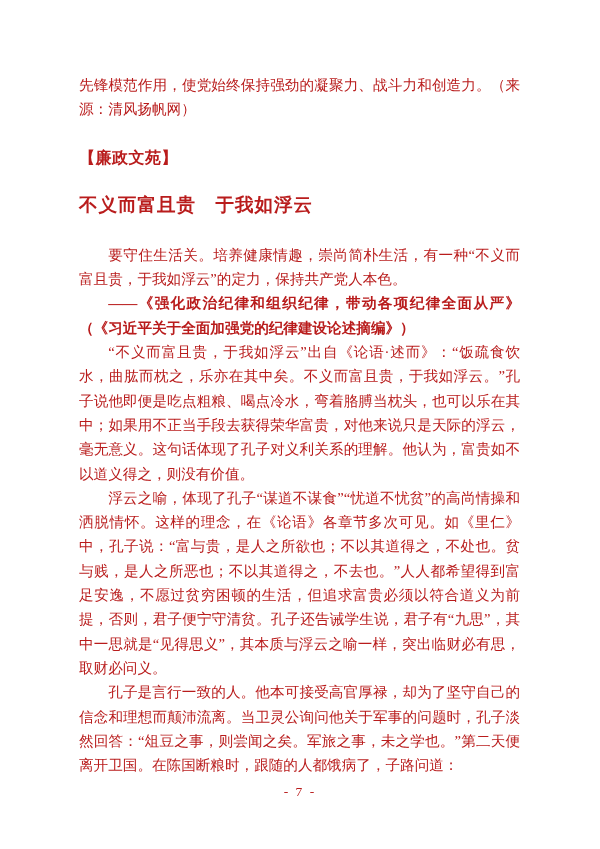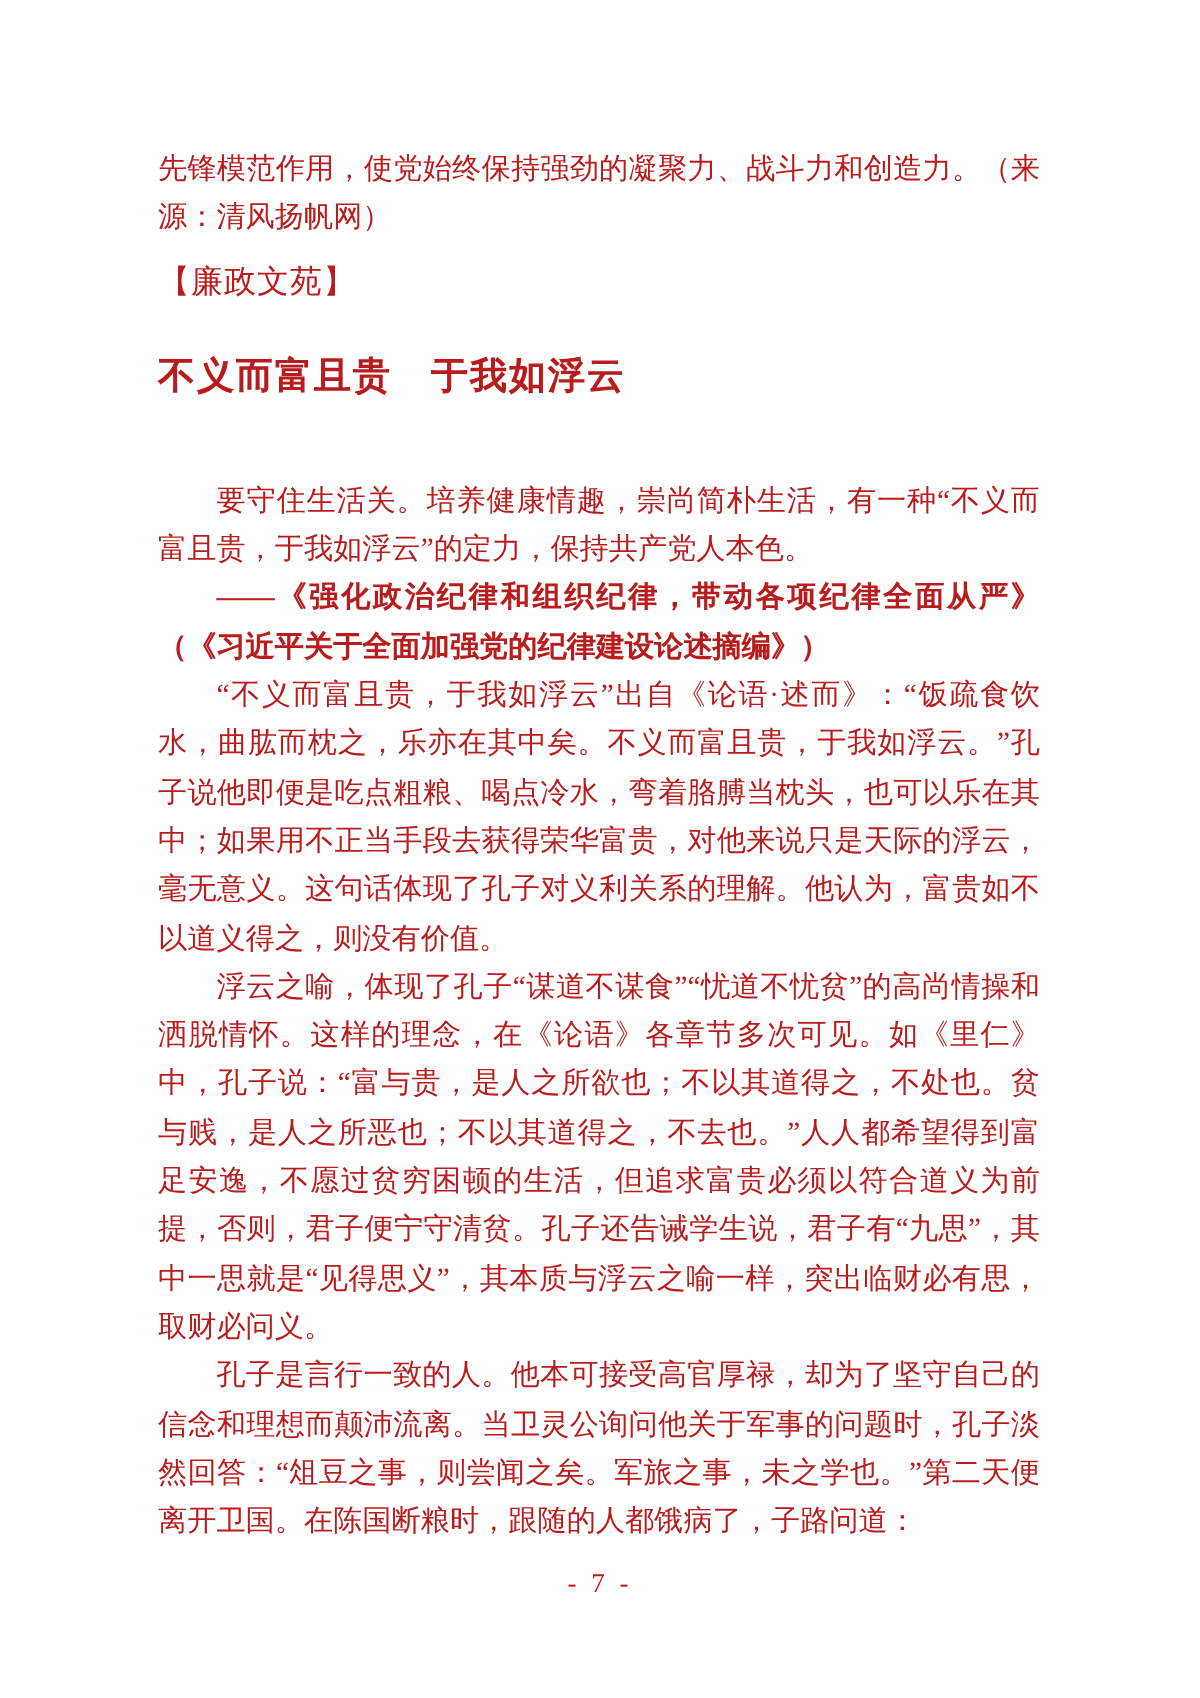--- a/index.html
+++ b/index.html
@@ -20,36 +20,36 @@
     padding: 73px 80px 0 79px; 
   }
   .lead {
     margin: 0;
     font-size: 14.6px;
     line-height: 24.3px;
     text-align: justify;
     text-justify: inter-character;
   }
   .section-header {
-    margin: 8px 0 0 0;
+    margin: 24px 0 0 0;
     font-size: 16px;
-    font-weight: normal;
+    font-weight: bold;
     line-height: 24.3px;
     letter-spacing: 0.5px;
   }
   .doc-title {
     margin: 21px 0 0 0;
     font-size: 18.5px;
     font-weight: bold;
     line-height: 28px;
     text-align: left;
     letter-spacing: 1px;
   }
   .body-paragraphs {
-    margin-top: 36px;
+    margin-top: 24px;
   }
   .body-paragraphs p {
     margin: 0;
     font-size: 14.6px;
     line-height: 24.3px;
     text-align: justify;
     text-justify: inter-character;
     text-indent: 2em;
   }
   .body-paragraphs p.bold {

